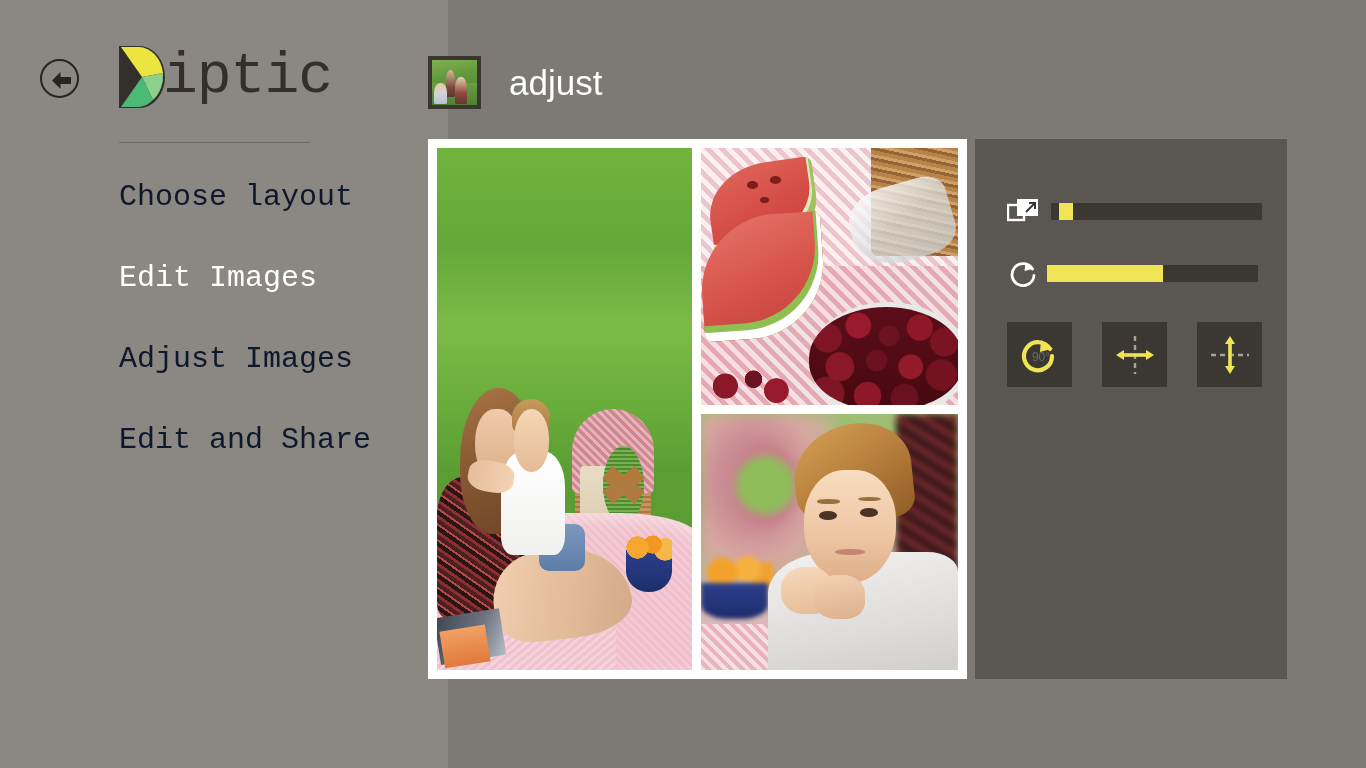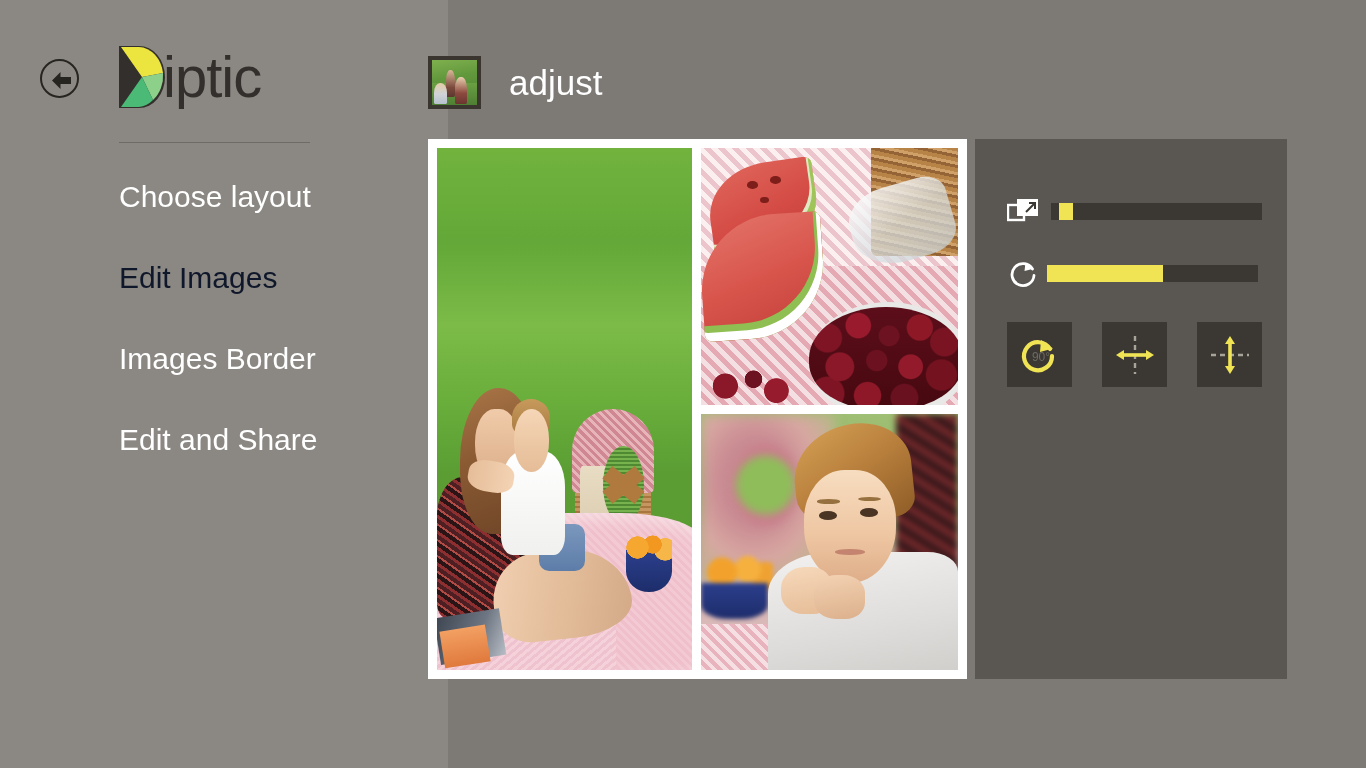--- a/index.html
+++ b/index.html
@@ -8,20 +8,21 @@
     overflow: hidden;
     font-family: "Liberation Sans", sans-serif;
   }
   body { background: #7d7a76; position: relative; }
 
   
   #sidebar {
     position: absolute; left: 0; top: 0;
     width: 448px; height: 768px;
     background: #8b8782;
+    font-family: Liberation Mono, monospace;
   }
   #back-button {
     position: absolute; left: 40px; top: 59px;
     width: 39px; height: 39px;
     border: 2px solid #26251f; border-radius: 50%;
     background: transparent; cursor: pointer;
   }
   #back-button svg { position: absolute; left: 7px; top: 8px; }
 
   #logo-wrap {
@@ -33,25 +34,25 @@
     font-size: 58px; font-weight: 400; color: #332f2c;
     letter-spacing: -1px; line-height: 62px;
     margin-left: -2px;
   }
   #sidebar-divider {
     position: absolute; left: 119px; top: 142px;
     width: 191px; height: 1px; background: #6e6a66;
   }
   #menu { position: absolute; left: 119px; top: 176px; width: 260px; }
   .menu-item {
-    font-size: 30px; font-weight: 300; color: #ffffff;
+    font-size: 30px; font-weight: 300; color: #0f172a;
     line-height: 42px; margin-bottom: 39px; cursor: pointer;
     white-space: nowrap;
   }
-  .menu-item.active { color: #0f172a; }
+  .menu-item.active { color: #ffffff; }
 
   
   #main { position: absolute; left: 398px; top: 0; width: 968px; height: 768px; padding-left: 24px; }
 
   #topbar {
     position: absolute; left: 30px; top: 56px;
     display: flex; align-items: center;
   }
   #thumbnail {
     width: 53px; height: 53px;
@@ -297,21 +298,21 @@
       <path d="M34 54 A25 30 0 0 1 20 61 H2 L23 31 Z" fill="#4cba77"></path>
     </svg>
     <span id="logo-text">iptic</span>
   </div>
 
   <div id="sidebar-divider"></div>
 
   <nav id="menu">
     <div class="menu-item">Choose layout</div>
     <div class="menu-item active">Edit Images</div>
-    <div class="menu-item">Images Border</div>
+    <div class="menu-item">Adjust Images</div>
     <div class="menu-item">Edit and Share</div>
   </nav>
 </div>
 
 <div id="main">
 
   <div id="topbar">
     <div id="thumbnail">
       <div class="tn-sky"></div>
         <div class="tn-grass"></div>

